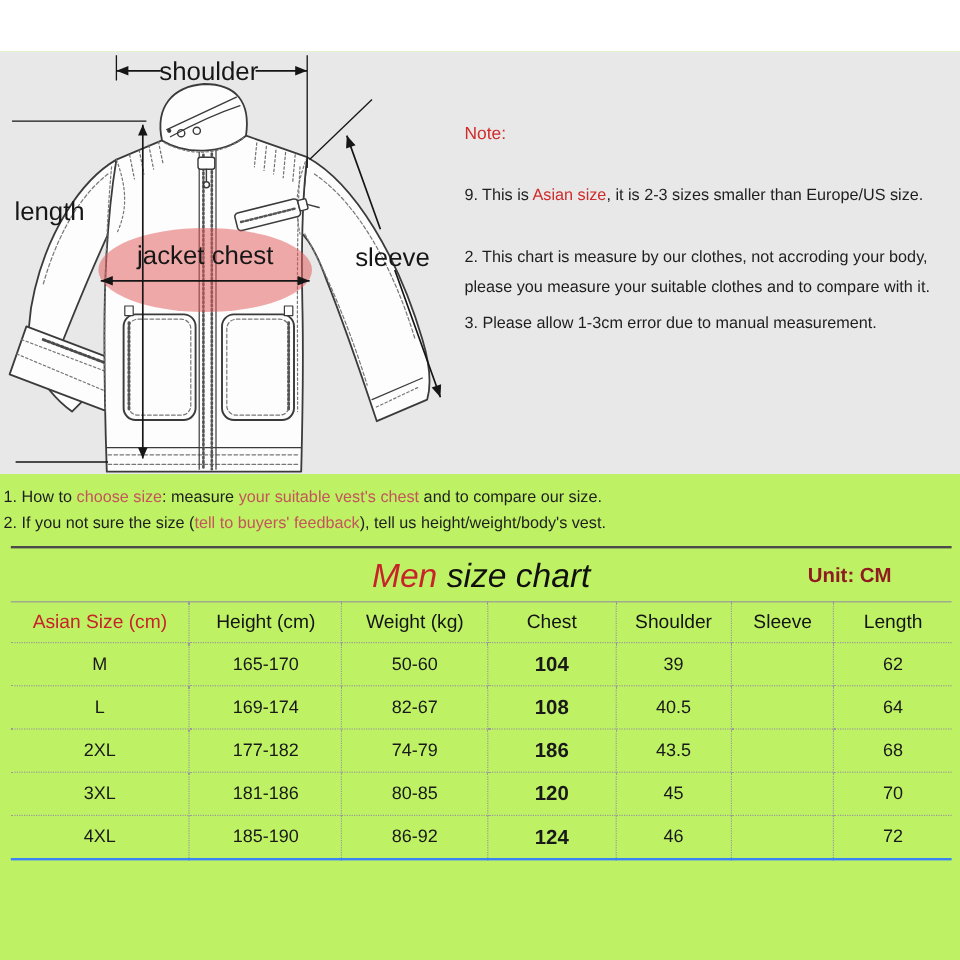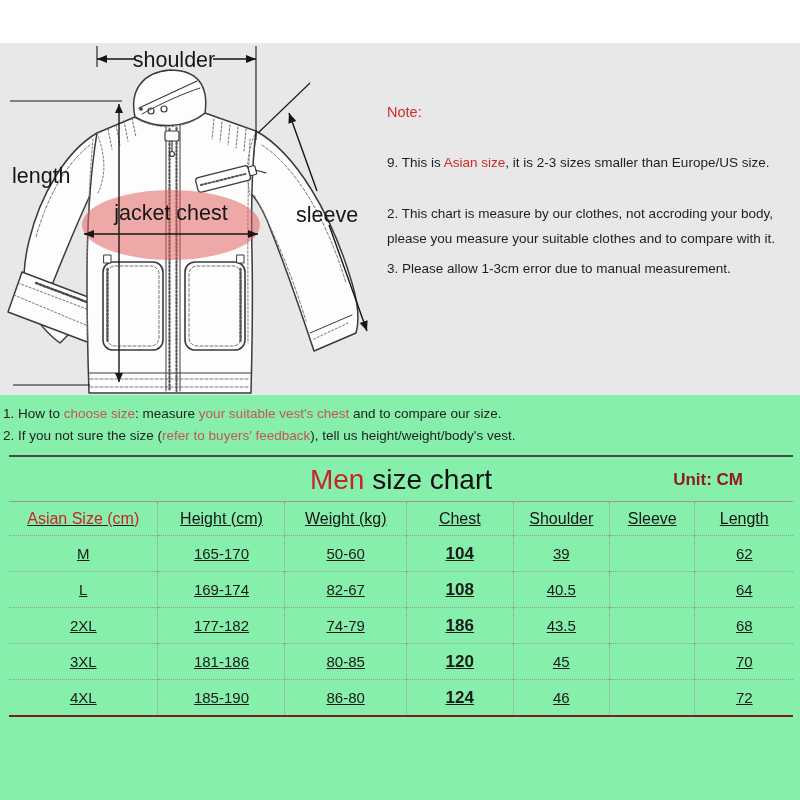--- a/index.html
+++ b/index.html
@@ -1,37 +1,37 @@
 <!DOCTYPE html>
 <html><head>
 <meta charset="utf-8">
 <style>
   html,body{margin:0;padding:0;background:#fff;}
-  .page{width:800px;height:800px;position:relative;overflow:hidden;background:#86efac;
+  .page{width:800px;height:800px;position:relative;overflow:hidden;background:#bef264;
         font-family:"Liberation Sans","DejaVu Sans",sans-serif;color:#1d1d1d;}
   .top-strip{height:43px;background:#fff;}
   .panel{height:352px;background:#e8e8e8;position:relative;}
   .jacket-svg{position:absolute;left:0;top:0;}
   .notes{position:absolute;left:387px;top:0;width:410px;font-size:13.5px;color:#1e1e1e;}
   .note-heading{color:#d02c2c;margin-top:61px;font-size:14.5px;}
   .note-item{margin:0;line-height:25px;}
   .note-item.n1{margin-top:30px;}
   .note-item.n2{margin-top:26px;}
   .note-item.n3{margin-top:5px;}
   .red{color:#cf2b2b;}
   .soft-red{color:#c4555a;}
   .howto{padding:8px 0 0 3px;font-size:13.5px;line-height:21.5px;color:#1e1e1e;}
   .howto p{margin:0;}
   .table-area{margin:9px 7px 0 9px;border-top:2px solid #4b4b4b;}
   .title-row{position:relative;height:44px;text-align:center;}
-  .table-title{font-size:28px;line-height:46px;color:#101010;}
+  .table-title{font-size:28px;line-height:46px;color:#101010;font-style:italic;}
   .table-title .red{color:#c7242a;}
   .unit{position:absolute;right:50px;top:13px;font-size:17px;font-weight:bold;color:#8e1c20;}
   table.size{width:100%;border-collapse:collapse;border-top:1px solid #999;
-             border-bottom:2px solid #7f1d1d;table-layout:fixed;text-decoration:underline;}
+             border-bottom:2px solid #3b82f6;table-layout:fixed;}
   table.size th{font-weight:normal;font-size:16px;height:31px;color:#141414;text-align:center;}
   table.size th.red{color:#c7242a;}
   table.size tbody td{border-top:1px dotted #9a9a9a;height:33px;font-size:15px;
                       text-align:center;color:#191919;}
   table.size th:not(:last-child),table.size td:not(:last-child){border-right:1px dotted #9a9a9a;}
   table.size tbody td:nth-child(4){font-weight:bold;font-size:17px;}
   svg text{font-family:"Liberation Sans","DejaVu Sans",sans-serif;}
 </style>
 </head>
 <body>
@@ -146,21 +146,21 @@
     <div class="notes">
       <div class="note-heading">Note:</div>
       <p class="note-item n1"><span>9. This is </span><span class="red">Asian size</span><span>, it is 2-3 sizes smaller than Europe/US size.</span></p>
       <p class="note-item n2">2. This chart is measure by our clothes, not accroding your body, please you measure your suitable clothes and to compare with it.</p>
       <p class="note-item n3">3. Please allow 1-3cm error due to manual measurement.</p>
     </div>
   </div>
 
   <div class="howto">
     <p><span>1. How to </span><span class="soft-red">choose size</span><span>: measure </span><span class="soft-red">your suitable vest's chest</span><span> and to compare our size.</span></p>
-    <p><span>2. If you not sure the size (</span><span class="soft-red">refer to buyers' feedback</span><span>), tell us height/weight/body's vest.</span></p>
+    <p><span>2. If you not sure the size (</span><span class="soft-red">tell to buyers' feedback</span><span>), tell us height/weight/body's vest.</span></p>
   </div>
 
   <div class="table-area">
     <div class="title-row">
       <div class="table-title"><span class="red">Men</span><span> size chart</span></div>
       <div class="unit">Unit: CM</div>
     </div>
     <table class="size">
       <colgroup>
         <col style="width:19%">
@@ -215,21 +215,21 @@
             <td>181-186</td>
             <td>80-85</td>
             <td>120</td>
             <td>45</td>
             <td></td>
             <td>70</td>
           </tr>
           <tr>
             <td>4XL</td>
             <td>185-190</td>
-            <td>86-80</td>
+            <td>86-92</td>
             <td>124</td>
             <td>46</td>
             <td></td>
             <td>72</td>
           </tr>
         </tbody>
     </table>
   </div>
 </div>
 

